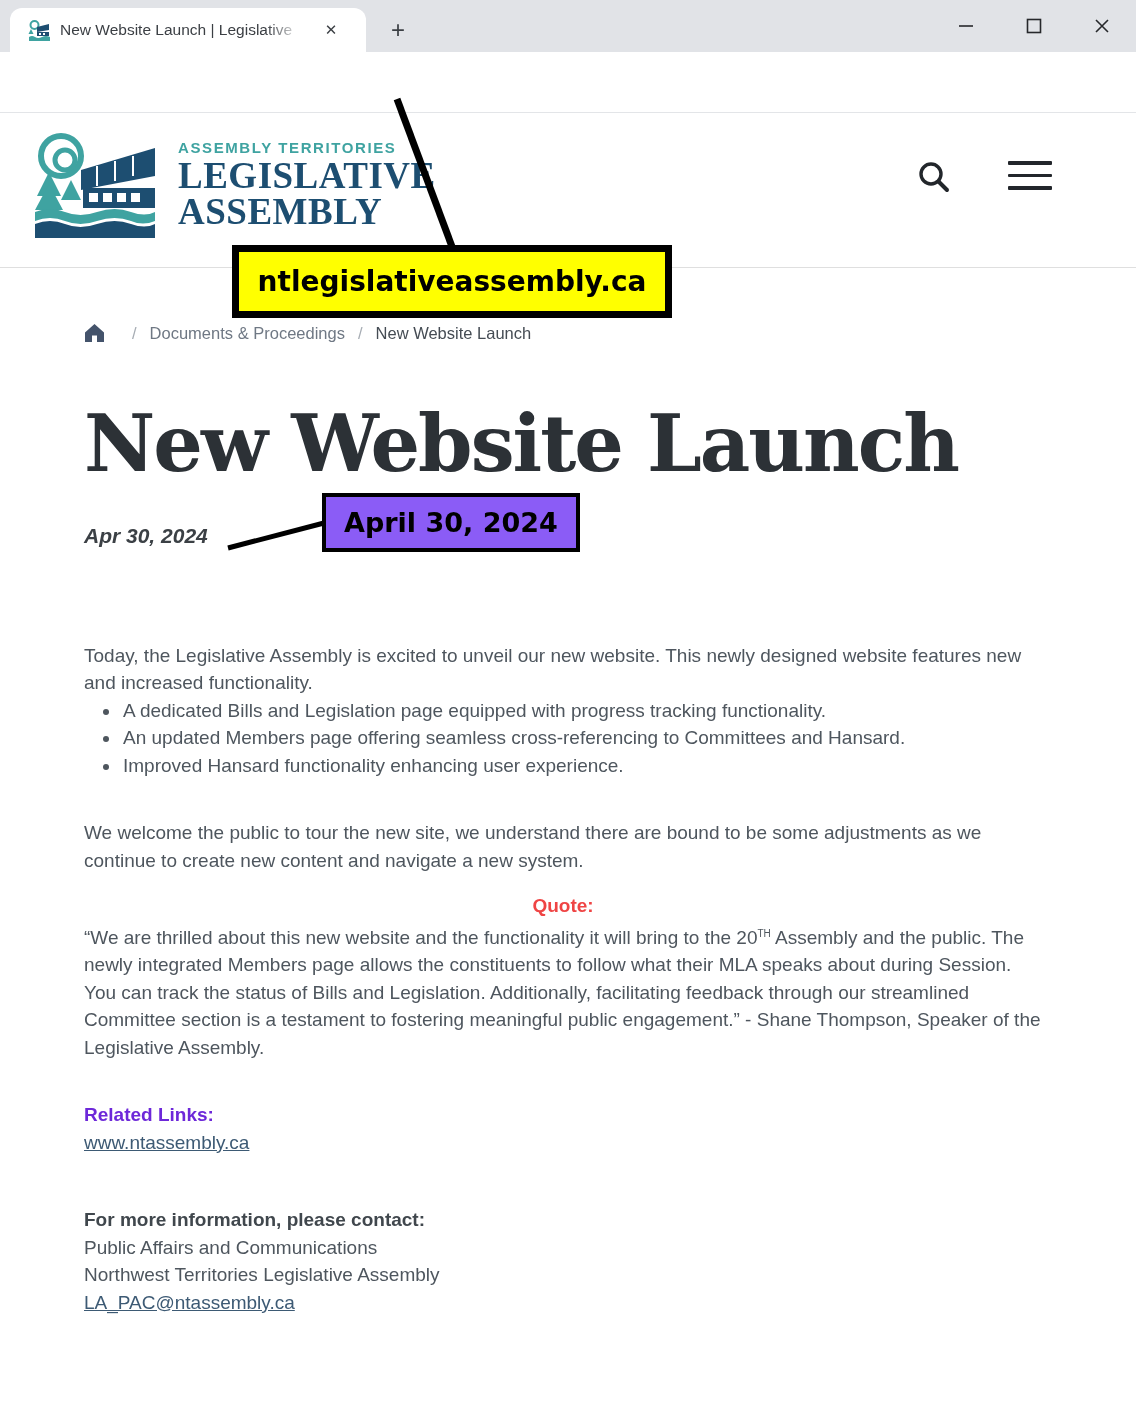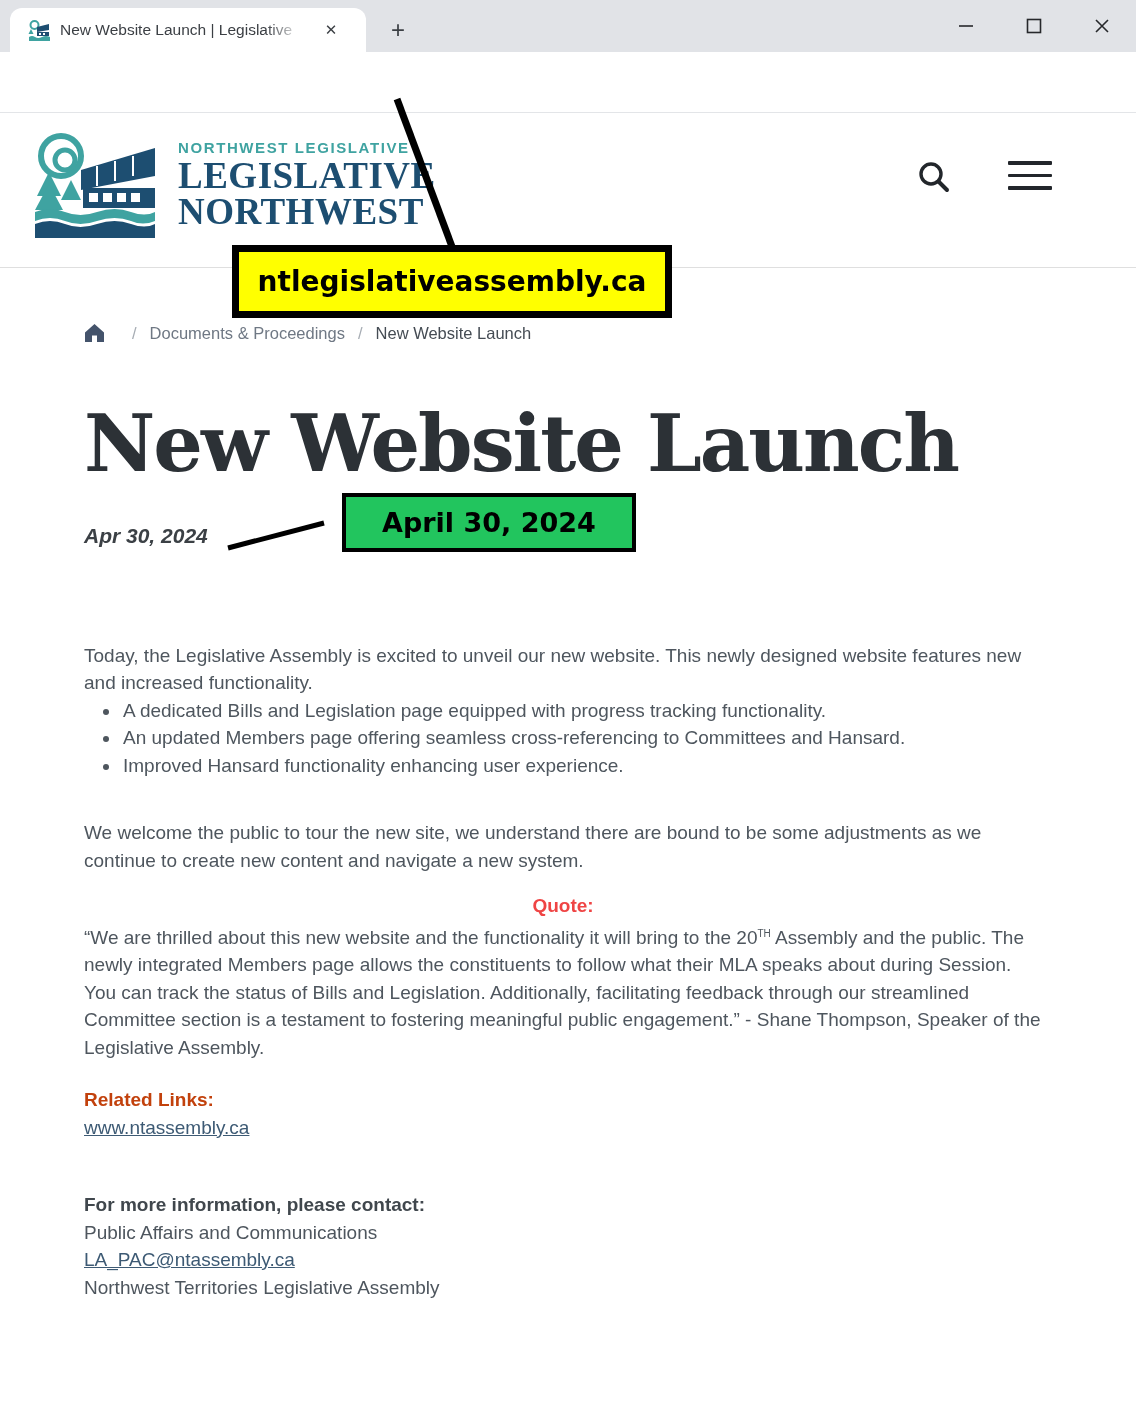--- a/index.html
+++ b/index.html
@@ -70,36 +70,36 @@
     letter-spacing:-2px; color:#2c3136; }
   .art-date { margin-top:32px; font-style:italic; font-weight:bold; font-size:21px; color:#3b4045; }
   .p-intro { margin-top:92px; }
   .p-features-label { margin-top:28px; }
   .feature-list { margin-top:0; list-style:disc; padding-left:37px; }
   .feature-list li { padding-left:2px; }
   .p-welcome { margin-top:40px; }
   .p-quote-label { margin-top:18px; font-weight:bold; color:#ef4444;text-align:center; }
   .p-quote { margin-top:0; }
   .p-quote sup { font-size:10px; vertical-align:7px; }
-  .p-related-label { margin-top:25px; font-weight:bold; color:#c2410c; }
+  .p-related-label { margin-top:40px; font-weight:bold; color:#6d28d9; }
   .art-link { color:#3d5a74; text-decoration:underline; cursor:pointer; }
   .p-contact-label { margin-top:50px; font-weight:bold; color:#40474d; }
   .contact-line { margin:0; }
 
   
   .annot-svg { position:absolute; left:0; top:0; width:1136px; height:1405px; z-index:40; pointer-events:none; }
   .callout-url {
     position:absolute; left:232px; top:245px; width:440px; height:73px; z-index:50;
     background:#ffff00; border:7px solid #000; display:flex; align-items:center; justify-content:center;
     font-family:"DejaVu Sans", sans-serif; font-weight:bold; font-size:28px; color:#000;
   }
   .callout-date {
-    position:absolute; left:322px; top:493px; width:294px; height:59px; z-index:50;
-    background:#22c55e; border:4px solid #000; display:flex; align-items:center; justify-content:center;
-    font-family:"DejaVu Sans", sans-serif; font-weight:bold; font-size:27px; color:#000;margin-left:20px;
+    position:absolute; left:322px; top:493px; width:258px; height:59px; z-index:50;
+    background:#8b5cf6; border:4px solid #000; display:flex; align-items:center; justify-content:center;
+    font-family:"DejaVu Sans", sans-serif; font-weight:bold; font-size:27px; color:#000;
   }
 </style>
 </head>
 <body>
 
 <div class="tabstrip">
   <div class="tab">
     <svg class="favicon" viewBox="0 0 22 22">
       <rect x="0" y="0" width="22" height="22" fill="#fff"></rect>
       <circle cx="6.5" cy="6" r="4" fill="none" stroke="#3fa3a1" stroke-width="2"></circle>
@@ -188,23 +188,23 @@
       <rect x="68" y="63" width="9" height="9" fill="#fff"></rect>
       <rect x="82" y="63" width="9" height="9" fill="#fff"></rect>
       <rect x="96" y="63" width="9" height="9" fill="#fff"></rect>
       <polygon points="14,42 26,66 2,66" fill="#3fa3a1"></polygon>
       <polygon points="14,54 28,80 0,80" fill="#3fa3a1"></polygon>
       <polygon points="36,50 46,70 26,70" fill="#3fa3a1"></polygon>
       <path d="M0 82 q15 -6 30 0 q15 6 32 0 q18 -6 34 0 q14 5 24 0 l0 9 q-12 5 -24 0 q-16 -6 -34 0 q-17 6 -32 0 q-15 -6 -30 0 z" fill="#3fa3a1"></path>
       <path d="M0 94 q15 -6 30 0 q15 6 32 0 q18 -6 34 0 q14 5 24 0 l0 14 l-120 0 z" fill="#1d4e71"></path>
     </svg>
     <div>
-      <div class="logo-line1">NORTHWEST LEGISLATIVE</div>
+      <div class="logo-line1">ASSEMBLY TERRITORIES</div>
       <div class="logo-line2">LEGISLATIVE</div>
-      <div class="logo-line3">NORTHWEST</div>
+      <div class="logo-line3">ASSEMBLY</div>
     </div>
   </div>
   <svg class="hdr-search" viewBox="0 0 36 36">
     <circle cx="15" cy="15" r="10" fill="none" stroke="#22262b" stroke-width="3.4"></circle>
     <line x1="22.5" y1="22.5" x2="31" y2="31" stroke="#22262b" stroke-width="4" stroke-linecap="round"></line>
   </svg>
   <div class="hdr-menu">
     <span></span>
       <span></span>
       <span></span>
@@ -236,22 +236,22 @@
   <p class="p-welcome">We welcome the public to tour the new site, we understand there are bound to be some adjustments as we continue to create new content and navigate a new system.</p>
 
   <p class="p-quote-label">Quote:</p>
   <p class="p-quote"><span>“We are thrilled about this new website and the functionality it will bring to the 20</span><sup>TH</sup><span> Assembly and the public. The newly integrated Members page allows the constituents to follow what their MLA speaks about during Session. You can track the status of Bills and Legislation. Additionally, facilitating feedback through our streamlined Committee section is a testament to fostering meaningful public engagement.” - Shane Thompson, Speaker of the Legislative Assembly.</span></p>
 
   <p class="p-related-label">Related Links:</p>
   <p class="contact-line"><a class="art-link">www.ntassembly.ca</a></p>
 
   <p class="p-contact-label">For more information, please contact:</p>
   <p class="contact-line">Public Affairs and Communications</p>
+  <p class="contact-line">Northwest Territories Legislative Assembly</p>
   <p class="contact-line"><a class="art-link">LA_PAC@ntassembly.ca</a></p>
-  <p class="contact-line">Northwest Territories Legislative Assembly</p>
 </div>
 
 <svg class="annot-svg">
   <line x1="397" y1="99" x2="454" y2="252" stroke="#000" stroke-width="7"></line>
   <line x1="228" y1="548" x2="324" y2="523" stroke="#000" stroke-width="5"></line>
 </svg>
 <div class="callout-url">ntlegislativeassembly.ca</div>
 <div class="callout-date">April 30, 2024</div>
 
 </body></html>

